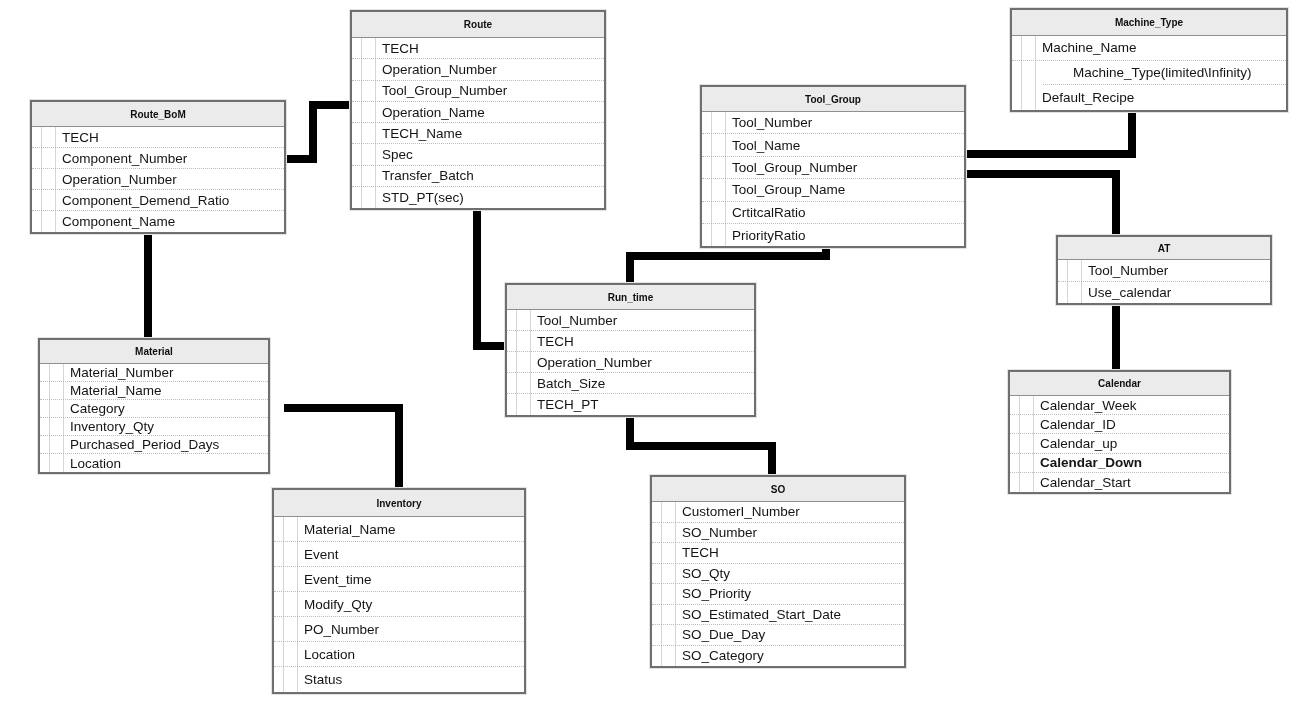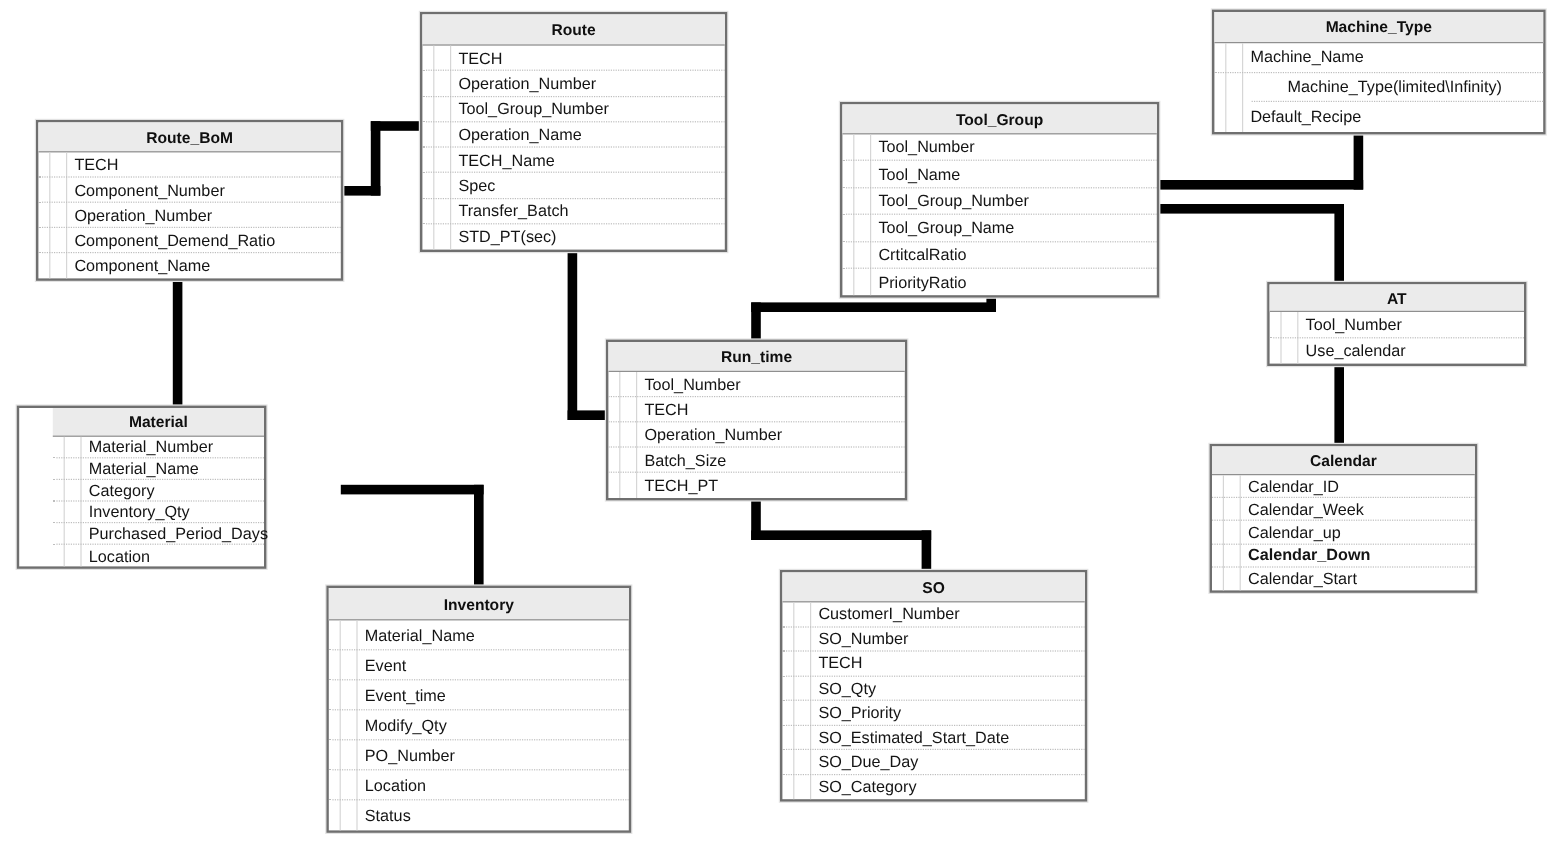--- a/index.html
+++ b/index.html
@@ -20,21 +20,21 @@
     background:#ffffff;
     border:2px solid #6f6f6f;
     box-shadow:0 0 0 1px #e3e3e3;
     z-index:2;
     box-sizing:border-box;
   }
   .entity-title{
     background:#ebebeb;
     border-bottom:1px solid #8f8f8f;
     font-weight:bold;
-    font-size:13px;
+    font-size:10px;
     color:#0f0f0f;
     text-align:center;
     display:flex;align-items:center;justify-content:center;
     box-sizing:border-box;
     white-space:nowrap;
   }
   .entity-body{
     position:relative;
   }
   .vline{
@@ -136,28 +136,28 @@
         <div class="vline v2"></div>
         <div class="entity-row" style="height: 21.5px;">Tool_Number</div>
         <div class="entity-row" style="height: 21.5px;">Use_calendar</div>
       </div>
     </div>
     <div class="entity" style="left: 1008px; top: 370px; width: 223px;">
       <div class="entity-title" style="height: 24px;">Calendar</div>
       <div class="entity-body">
         <div class="vline v1"></div>
         <div class="vline v2"></div>
+        <div class="entity-row" style="height: 19.2px;">Calendar_Week</div>
         <div class="entity-row" style="height: 19.2px;">Calendar_ID</div>
-        <div class="entity-row" style="height: 19.2px;">Calendar_Week</div>
         <div class="entity-row" style="height: 19.2px;">Calendar_up</div>
         <div class="entity-row" style="height: 19.2px; font-weight: bold;">Calendar_Down</div>
         <div class="entity-row" style="height: 19.2px;">Calendar_Start</div>
       </div>
     </div>
-    <div class="entity" style="left: 14px; top: 338px; width: 208px; padding-left: 28px;">
+    <div class="entity" style="left: 38px; top: 338px; width: 232px;">
       <div class="entity-title" style="height: 24px;">Material</div>
       <div class="entity-body">
         <div class="vline v1"></div>
         <div class="vline v2"></div>
         <div class="entity-row" style="height: 18px;">Material_Number</div>
         <div class="entity-row" style="height: 18px;">Material_Name</div>
         <div class="entity-row" style="height: 18px;">Category</div>
         <div class="entity-row" style="height: 18px;">Inventory_Qty</div>
         <div class="entity-row" style="height: 18px;">Purchased_Period_Days</div>
         <div class="entity-row" style="height: 18px;">Location</div>

